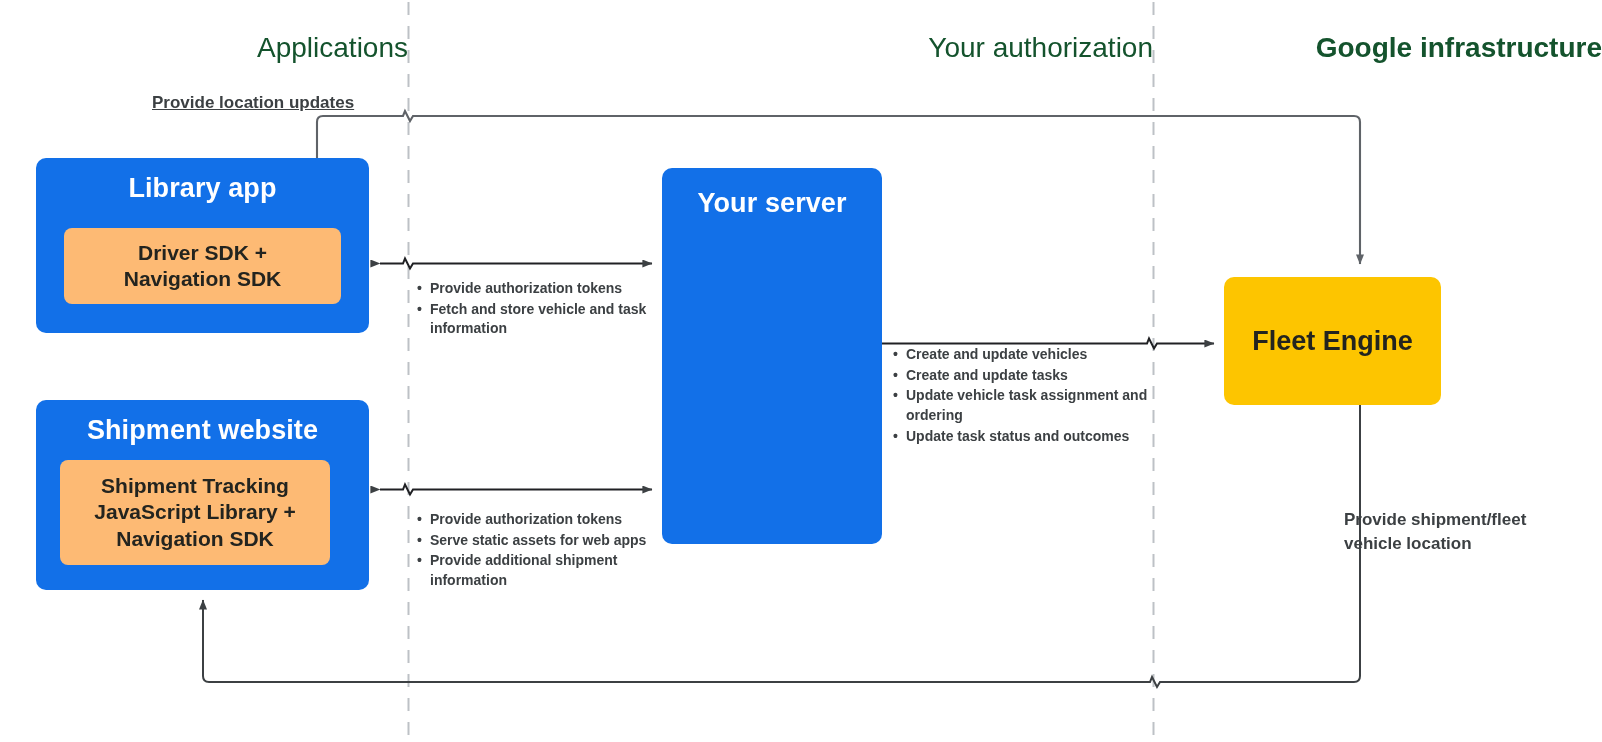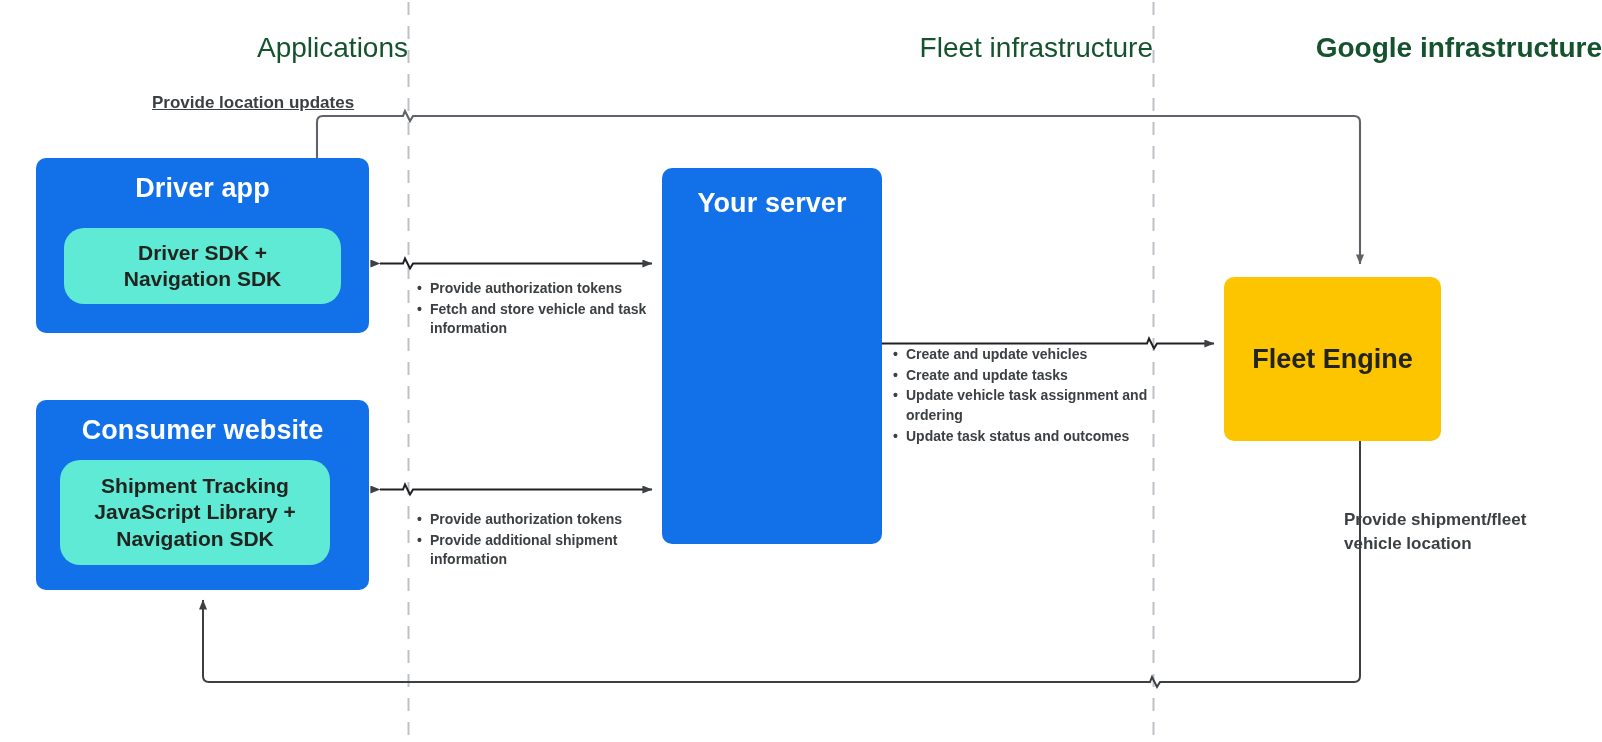--- a/index.html
+++ b/index.html
@@ -51,22 +51,22 @@
     left: 0;
     width: 100%;
     text-align: center;
     font-weight: bold;
     color: #ffffff;
     font-size: 27px;
     letter-spacing: .1px;
   }
   .inner-box {
     position: absolute;
-    border-radius: 20px;
-    background: #5eead4;
+    border-radius: 8px;
+    background: #fdba74;
     display: flex;
     align-items: center;
     justify-content: center;
     text-align: center;
     color: #23241f;
     font-weight: bold;
     font-size: 21px;
     line-height: 1.26;
     box-sizing: border-box;
     padding: 4px 8px;
@@ -80,21 +80,21 @@
   
   #box-consumer-web    { left: 36px;  top: 400px; width: 333px; height: 190px; }
   #box-consumer-web .box-title { top: 15px; }
   #inner-shipment-lib  { left: 24px;  top: 60px;  width: 270px; height: 105px; }
 
   
   #box-your-server     { left: 662px; top: 168px; width: 220px; height: 376px; }
   #box-your-server .box-title { top: 20px; }
 
   
-  #box-fleet-engine    { left: 1224px;top: 277px; width: 217px; height: 164px;
+  #box-fleet-engine    { left: 1224px;top: 277px; width: 217px; height: 128px;
                          display:flex; align-items:center; justify-content:center; }
   #box-fleet-engine .fe-label {
     font-weight: bold;
     font-size: 27px;
     color: #23241f;
   }
 
   
   .anno {
     position: absolute;
@@ -183,35 +183,35 @@
              L1360,676
              Q1360,682 1354,682
              L1160,682
              L1157,687 L1152,677 L1150,682
              L209,682
              Q203,682 203,676
              L203,600" fill="none" stroke="#3c4043" stroke-width="2" marker-end="url(#arrowR)"></path>
   </svg>
 
   <div class="col-header" id="hdr-applications">Applications</div>
-  <div class="col-header" id="hdr-your-infra">Fleet infrastructure</div>
+  <div class="col-header" id="hdr-your-infra">Your authorization</div>
   <div class="col-header" id="hdr-google-infra">Google infrastructure</div>
 
   <div class="box box-blue" id="box-driver-app">
-    <div class="box-title">Driver app</div>
+    <div class="box-title">Library app</div>
     <div class="inner-box" id="inner-driver-sdk">
       <span>
         <span>Driver SDK +</span><br>
         <span>Navigation SDK</span>
       </span>
     </div>
   </div>
 
   <div class="box box-blue" id="box-consumer-web">
-    <div class="box-title">Consumer website</div>
+    <div class="box-title">Shipment website</div>
     <div class="inner-box" id="inner-shipment-lib">
       <span>
         <span>Shipment Tracking</span><br>
         <span>JavaScript Library  +</span><br>
         <span>Navigation SDK</span>
       </span>
     </div>
   </div>
 
   <div class="box box-blue" id="box-your-server">
@@ -227,20 +227,21 @@
   <div class="anno-list" id="anno-left-top">
     <ul>
       <li>Provide authorization tokens</li>
       <li>Fetch and store vehicle and task information</li>
     </ul>
   </div>
 
   <div class="anno-list" id="anno-left-bottom">
     <ul>
       <li>Provide authorization tokens</li>
+      <li>Serve static assets for web apps</li>
       <li>Provide additional shipment information</li>
     </ul>
   </div>
 
   <div class="anno-list" id="anno-right-server">
     <ul>
       <li>Create and update vehicles</li>
       <li>Create and update tasks</li>
       <li>Update vehicle task assignment and ordering</li>
       <li>Update task status and outcomes</li>

